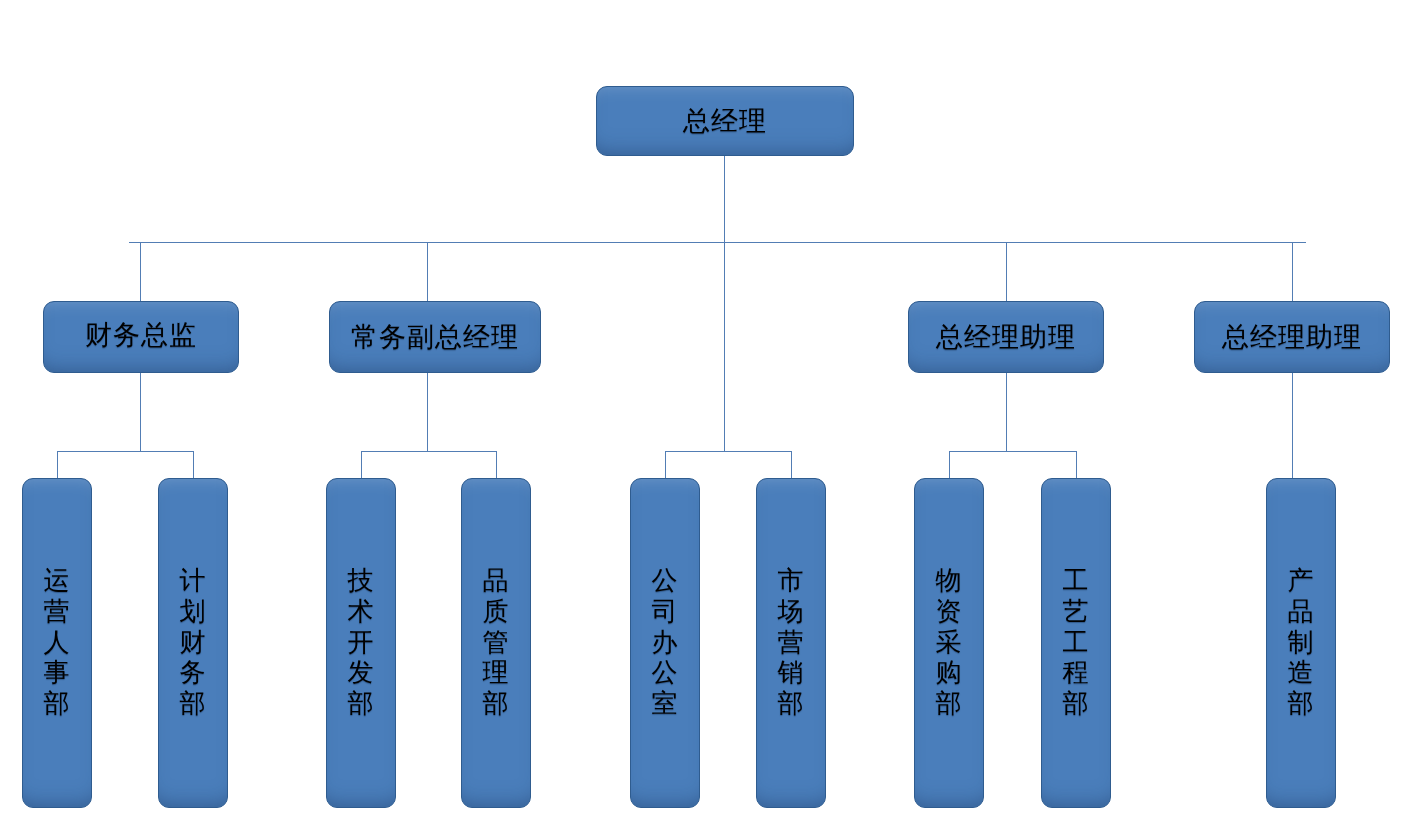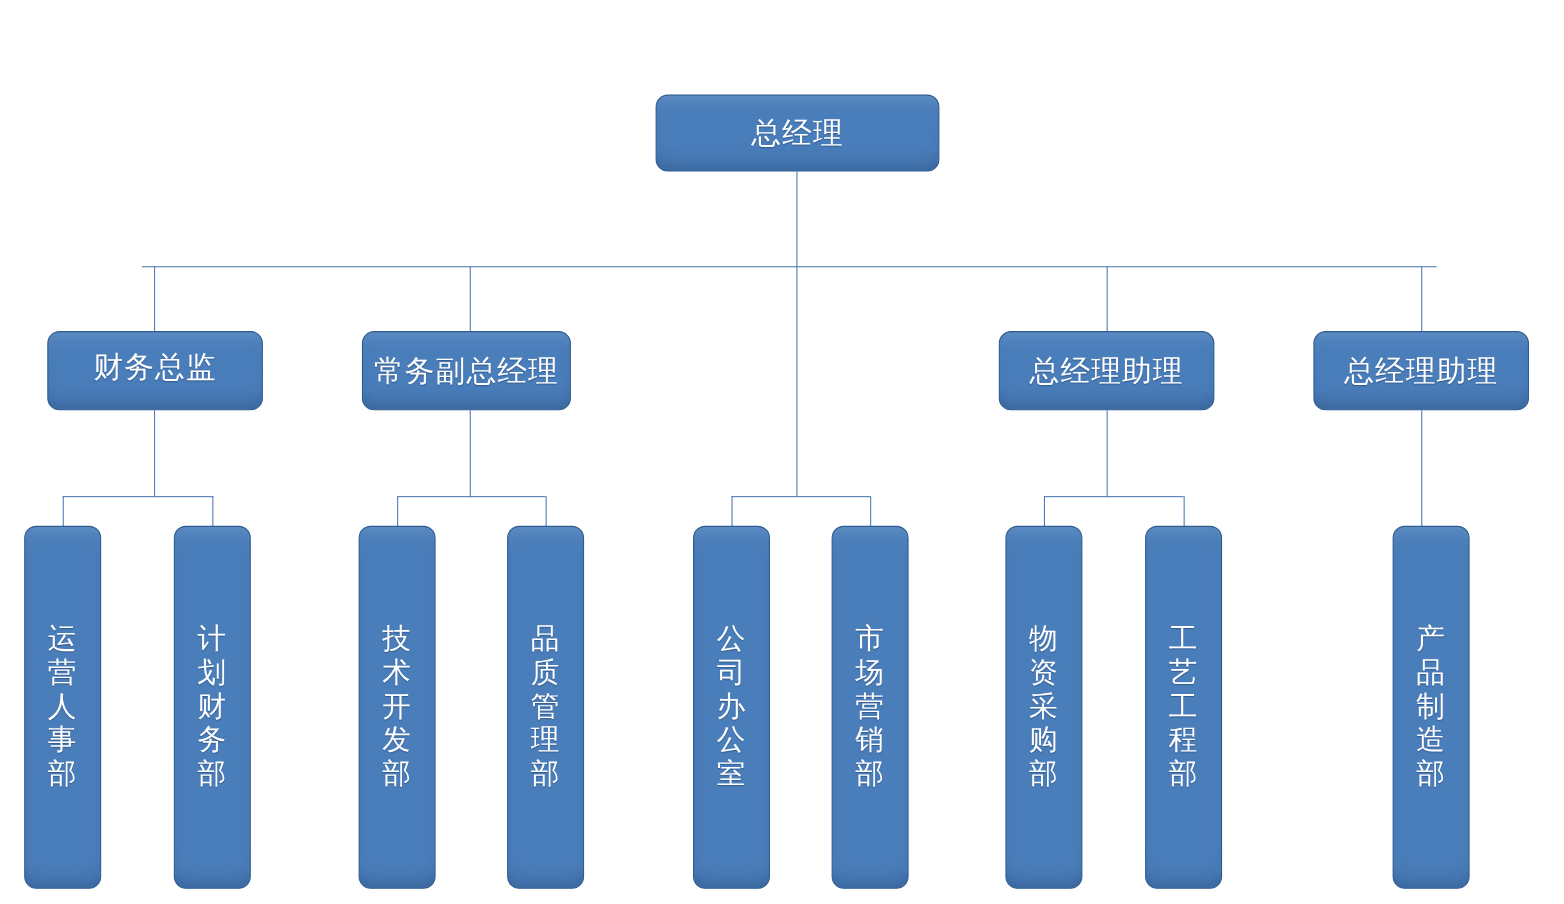--- a/index.html
+++ b/index.html
@@ -24,21 +24,21 @@
   .conn.v { width: 1px; }
   .conn.h { height: 1px; }
 
   
   .node {
     position: absolute;
     box-sizing: border-box;
     background: #4a7ebb;
     border: 1.6px solid #2f5c8f;
     border-radius: 11px;
-    color: #ffffff;
+    color: #000000;
     display: flex;
     align-items: center;
     justify-content: center;
     text-align: center;
     letter-spacing: 1px;
     text-shadow: 0 1px 1px rgba(20,45,80,0.45);
     box-shadow: inset 0 -16px 22px -16px rgba(25,55,95,0.55),
                 inset 0 14px 18px -16px rgba(255,255,255,0.25);
   }
 
@@ -100,21 +100,21 @@
   <div class="conn v" style="left:1076px; top:451px; height:28px;"></div>
 
   <div class="node horiz" style="left:596px; top:86px; width:258px; height:70px;">
     <span>总经理</span>
   </div>
 
   <div class="node horiz" style="left:43px; top:301px; width:196px; height:72px;font-family:Liberation Mono, monospace;">
     <span>财务总监</span>
   </div>
 
-  <div class="node horiz" style="left:329px; top:301px; width:190px; height:72px;text-align:center;">
+  <div class="node horiz" style="left:329px; top:301px; width:212px; height:72px;text-align:center;">
     <span>常务副总经理</span>
   </div>
 
   <div class="node horiz" style="left:908px; top:301px; width:196px; height:72px;">
     <span>总经理助理</span>
   </div>
 
   <div class="node horiz" style="left:1194px; top:301px; width:196px; height:72px;">
     <span>总经理助理</span>
   </div>

